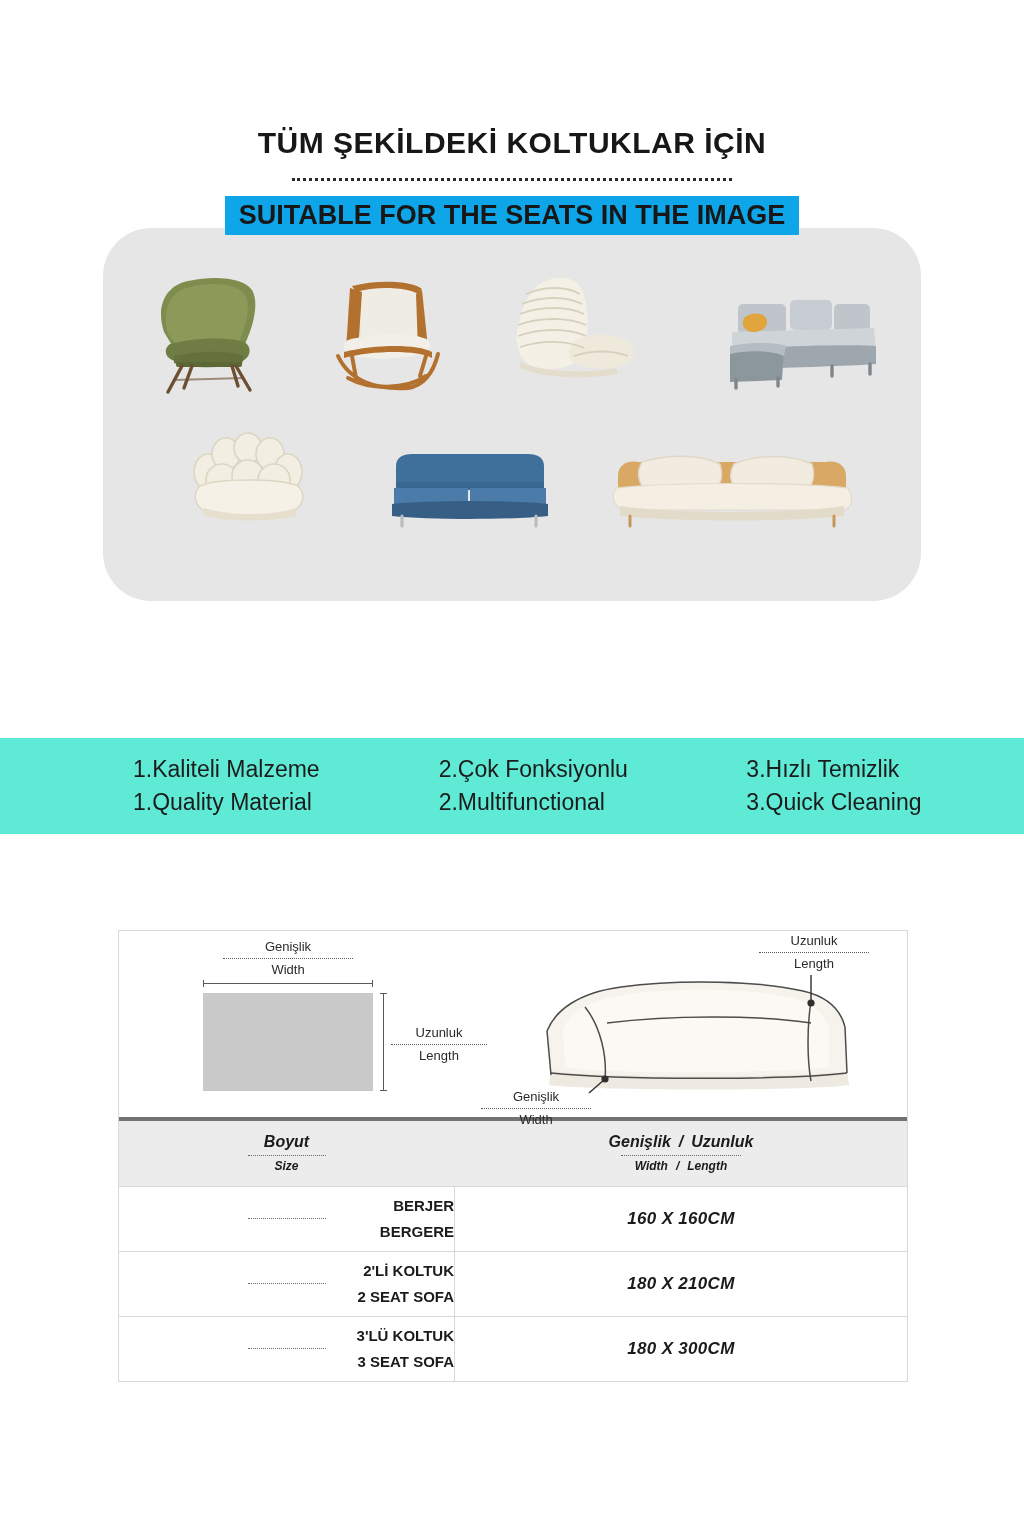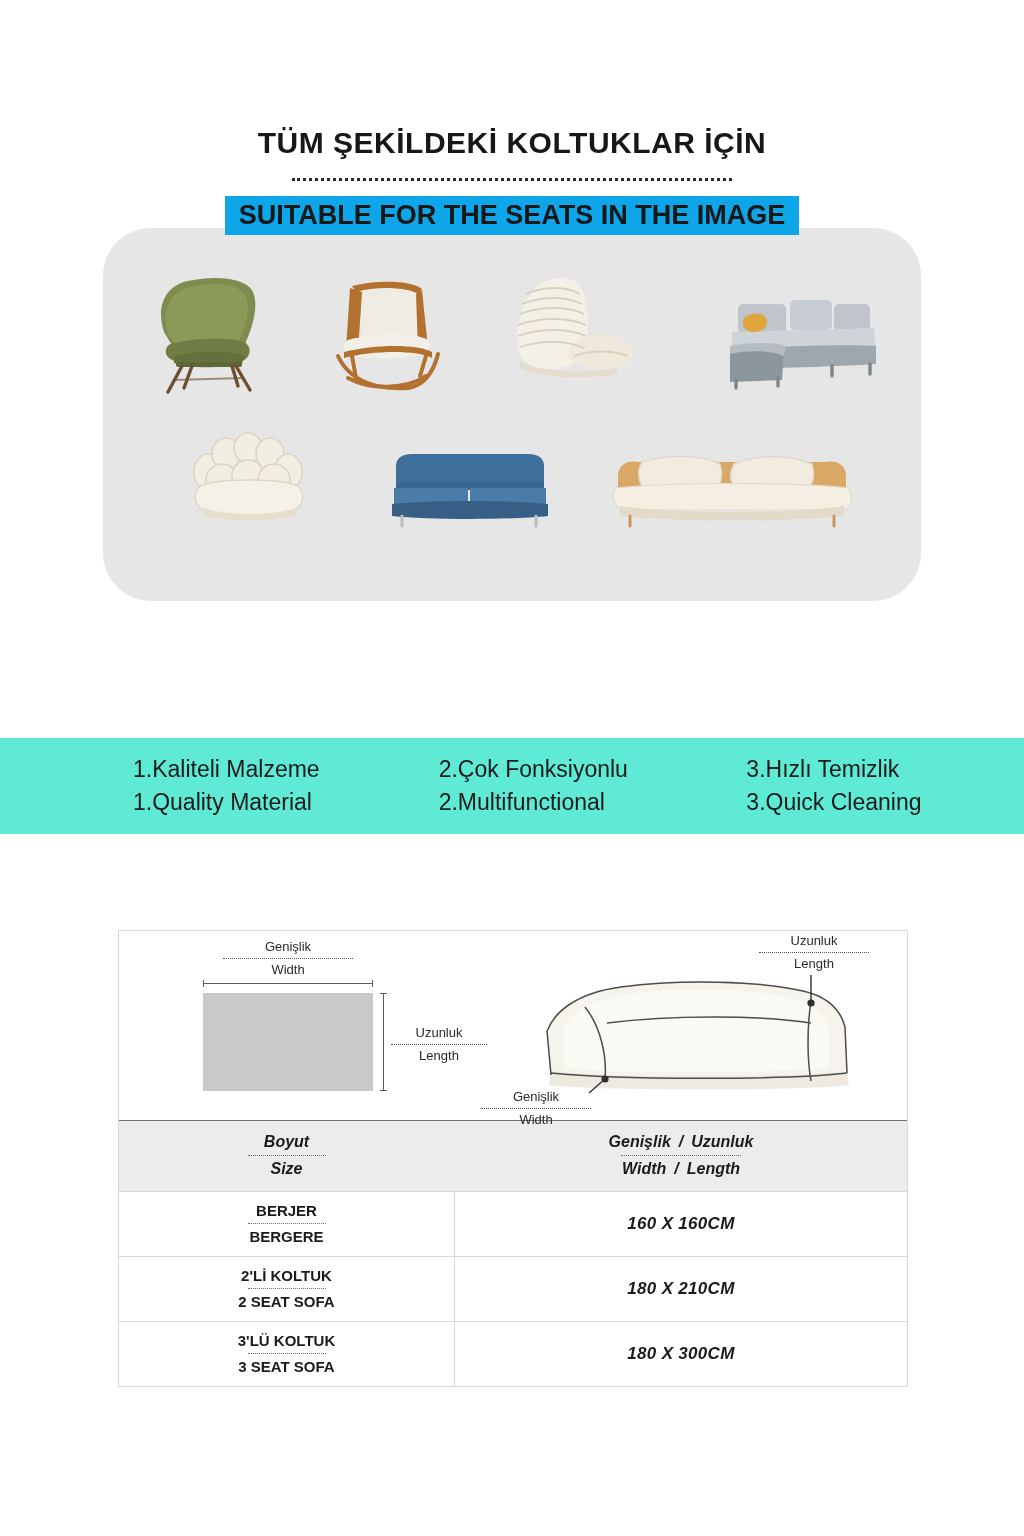--- a/index.html
+++ b/index.html
@@ -109,21 +109,21 @@
     position: absolute;
     top: 930px;
     left: 118px;
     width: 790px;
     border: 1px solid #d8d8d8;
     background: #fff;
   }
   .diagram-row {
     position: relative;
     height: 190px;
-    border-bottom: 1px solid #737373;
+    border-bottom: 4px solid #737373;
   }
 
   
   .rect-fill {
     position: absolute;
     left: 84px;
     top: 62px;
     width: 170px;
     height: 98px;
     background: #c9c9c9;
@@ -182,21 +182,21 @@
   }
   .hdr-left { width: 336px; border-right: 1px solid transparent; }
   .hdr-right { flex: 1; }
   .two-line-top {
     font-size: 16px;
     font-weight: bold;
     color: #1b1b1b;
     line-height: 1.35;
   }
   .two-line-bot {
-    font-size: 16px;
+    font-size: 12px;
     font-weight: bold;
     color: #1b1b1b;
     line-height: 1.35;
   }
   .dotted-mini {
     width: 78px;
     margin: 2px auto;
     border-top: 1px dotted #6a6a6a;
     height: 0;
   }
@@ -207,21 +207,21 @@
   .body-row {
     display: flex;
     border-bottom: 1px solid #d8d8d8;
     min-height: 58px;
   }
   .body-row:last-child { border-bottom: none; }
   .cell-left {
     width: 336px;
     border-right: 1px solid #d8d8d8;
     padding: 8px 0 9px;
-    text-align: center;
+    text-align: right;
   }
   .cell-right {
     flex: 1;
     display: flex;
     align-items: center;
     justify-content: center;
     font-size: 17px;
     font-weight: bold;
     color: #1b1b1b;
     letter-spacing: 0.3px;

